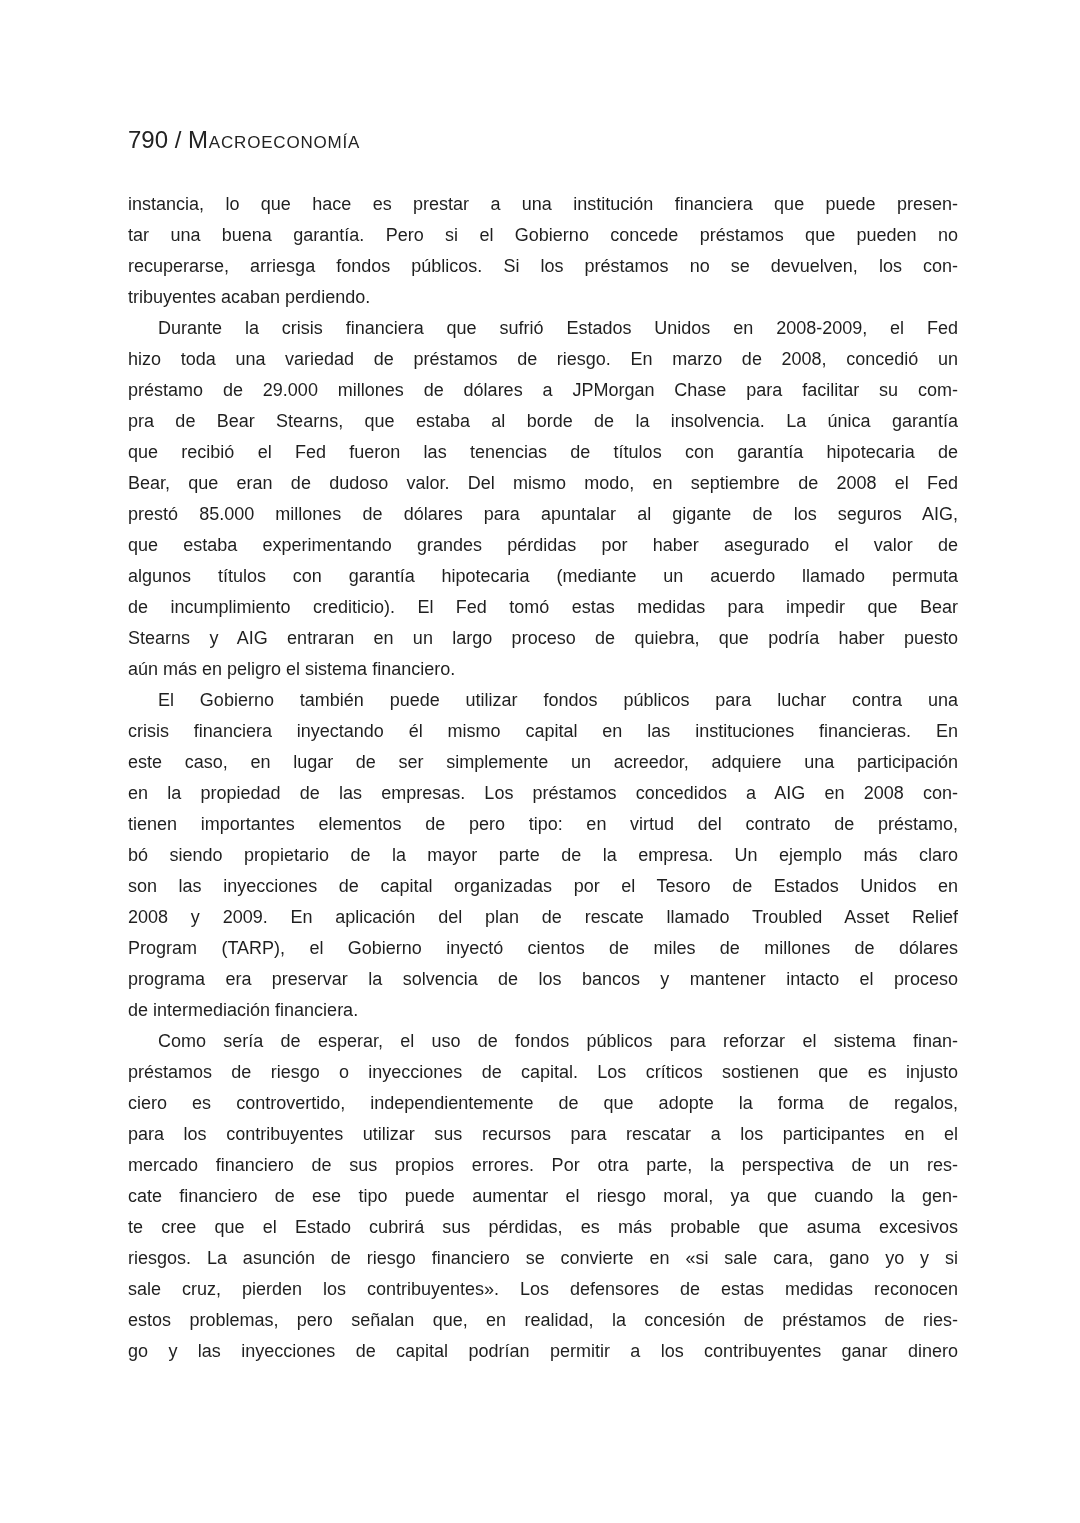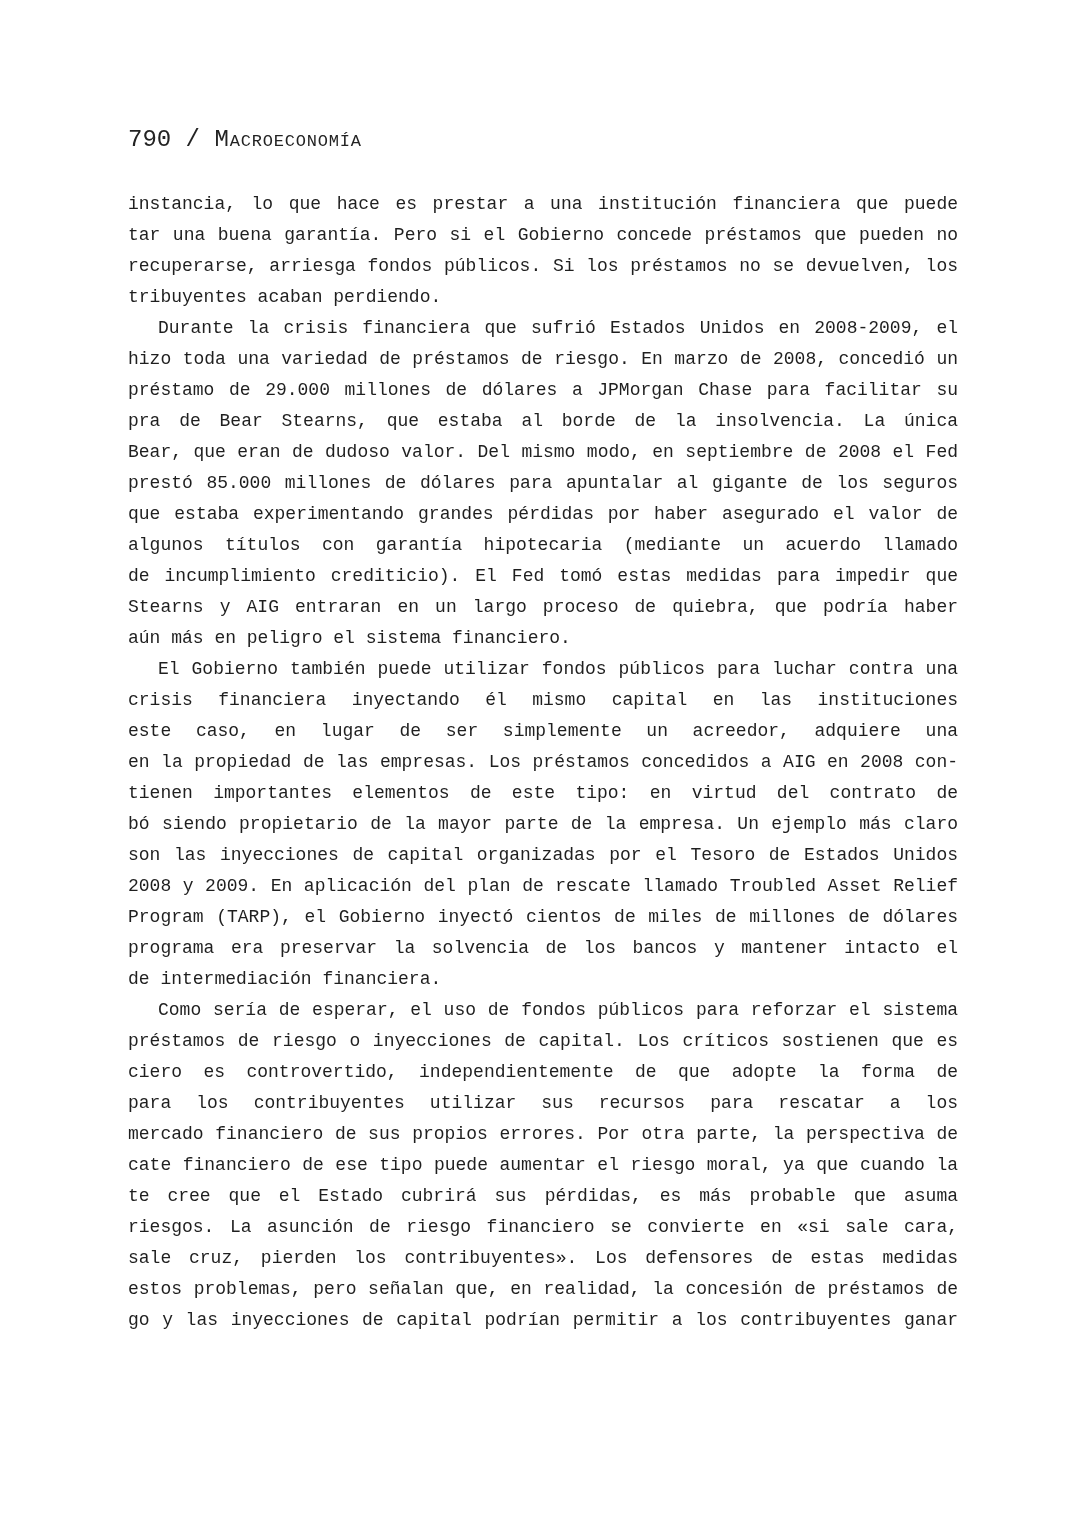--- a/index.html
+++ b/index.html
@@ -8,21 +8,21 @@
     width: 1080px;
     height: 1523px;
     background: #ffffff;
     overflow: hidden;
   }
   .page {
     position: relative;
     width: 1080px;
     height: 1479px;
     background: #ffffff;
-    font-family: Liberation Mono, monospace;
+    font-family: Liberation Sans, sans-serif;
     color: #1f1f1f;
   }
   .running-head {
     position: absolute;
     left: 128px;
     top: 126px;
     font-size: 24px;
     line-height: 28px;
     white-space: nowrap;
     color: #232323;
@@ -70,34 +70,35 @@
         <div class="text-line">instancia, lo que hace es prestar a una institución financiera que puede presen-</div>
         <div class="text-line">tar una buena garantía. Pero si el Gobierno concede préstamos que pueden no</div>
         <div class="text-line">recuperarse, arriesga fondos públicos. Si los préstamos no se devuelven, los con-</div>
         <div class="text-line para-end">tribuyentes acaban perdiendo.</div>
       </div>
       <div>
         <div class="text-line indent">Durante la crisis financiera que sufrió Estados Unidos en 2008-2009, el Fed</div>
         <div class="text-line">hizo toda una variedad de préstamos de riesgo. En marzo de 2008, concedió un</div>
         <div class="text-line">préstamo de 29.000 millones de dólares a JPMorgan Chase para facilitar su com-</div>
         <div class="text-line">pra de Bear Stearns, que estaba al borde de la insolvencia. La única garantía</div>
+        <div class="text-line">que recibió el Fed fueron las tenencias de títulos con garantía hipotecaria de</div>
         <div class="text-line">Bear, que eran de dudoso valor. Del mismo modo, en septiembre de 2008 el Fed</div>
         <div class="text-line">prestó 85.000 millones de dólares para apuntalar al gigante de los seguros AIG,</div>
         <div class="text-line">que estaba experimentando grandes pérdidas por haber asegurado el valor de</div>
         <div class="text-line">algunos títulos con garantía hipotecaria (mediante un acuerdo llamado permuta</div>
         <div class="text-line">de incumplimiento crediticio). El Fed tomó estas medidas para impedir que Bear</div>
         <div class="text-line">Stearns y AIG entraran en un largo proceso de quiebra, que podría haber puesto</div>
         <div class="text-line para-end">aún más en peligro el sistema financiero.</div>
       </div>
       <div>
         <div class="text-line indent">El Gobierno también puede utilizar fondos públicos para luchar contra una</div>
         <div class="text-line">crisis financiera inyectando él mismo capital en las instituciones financieras. En</div>
         <div class="text-line">este caso, en lugar de ser simplemente un acreedor, adquiere una participación</div>
         <div class="text-line">en la propiedad de las empresas. Los préstamos concedidos a AIG en 2008 con-</div>
-        <div class="text-line">tienen importantes elementos de este tipo: en virtud del contrato de préstamo,</div>
+        <div class="text-line">tienen importantes elementos de pero tipo: en virtud del contrato de préstamo,</div>
         <div class="text-line">bó siendo propietario de la mayor parte de la empresa. Un ejemplo más claro</div>
         <div class="text-line">son las inyecciones de capital organizadas por el Tesoro de Estados Unidos en</div>
         <div class="text-line">2008 y 2009. En aplicación del plan de rescate llamado Troubled Asset Relief</div>
         <div class="text-line">Program (TARP), el Gobierno inyectó cientos de miles de millones de dólares</div>
         <div class="text-line">programa era preservar la solvencia de los bancos y mantener intacto el proceso</div>
         <div class="text-line para-end">de intermediación financiera.</div>
       </div>
       <div>
         <div class="text-line indent">Como sería de esperar, el uso de fondos públicos para reforzar el sistema finan-</div>
         <div class="text-line">préstamos de riesgo o inyecciones de capital. Los críticos sostienen que es injusto</div>

